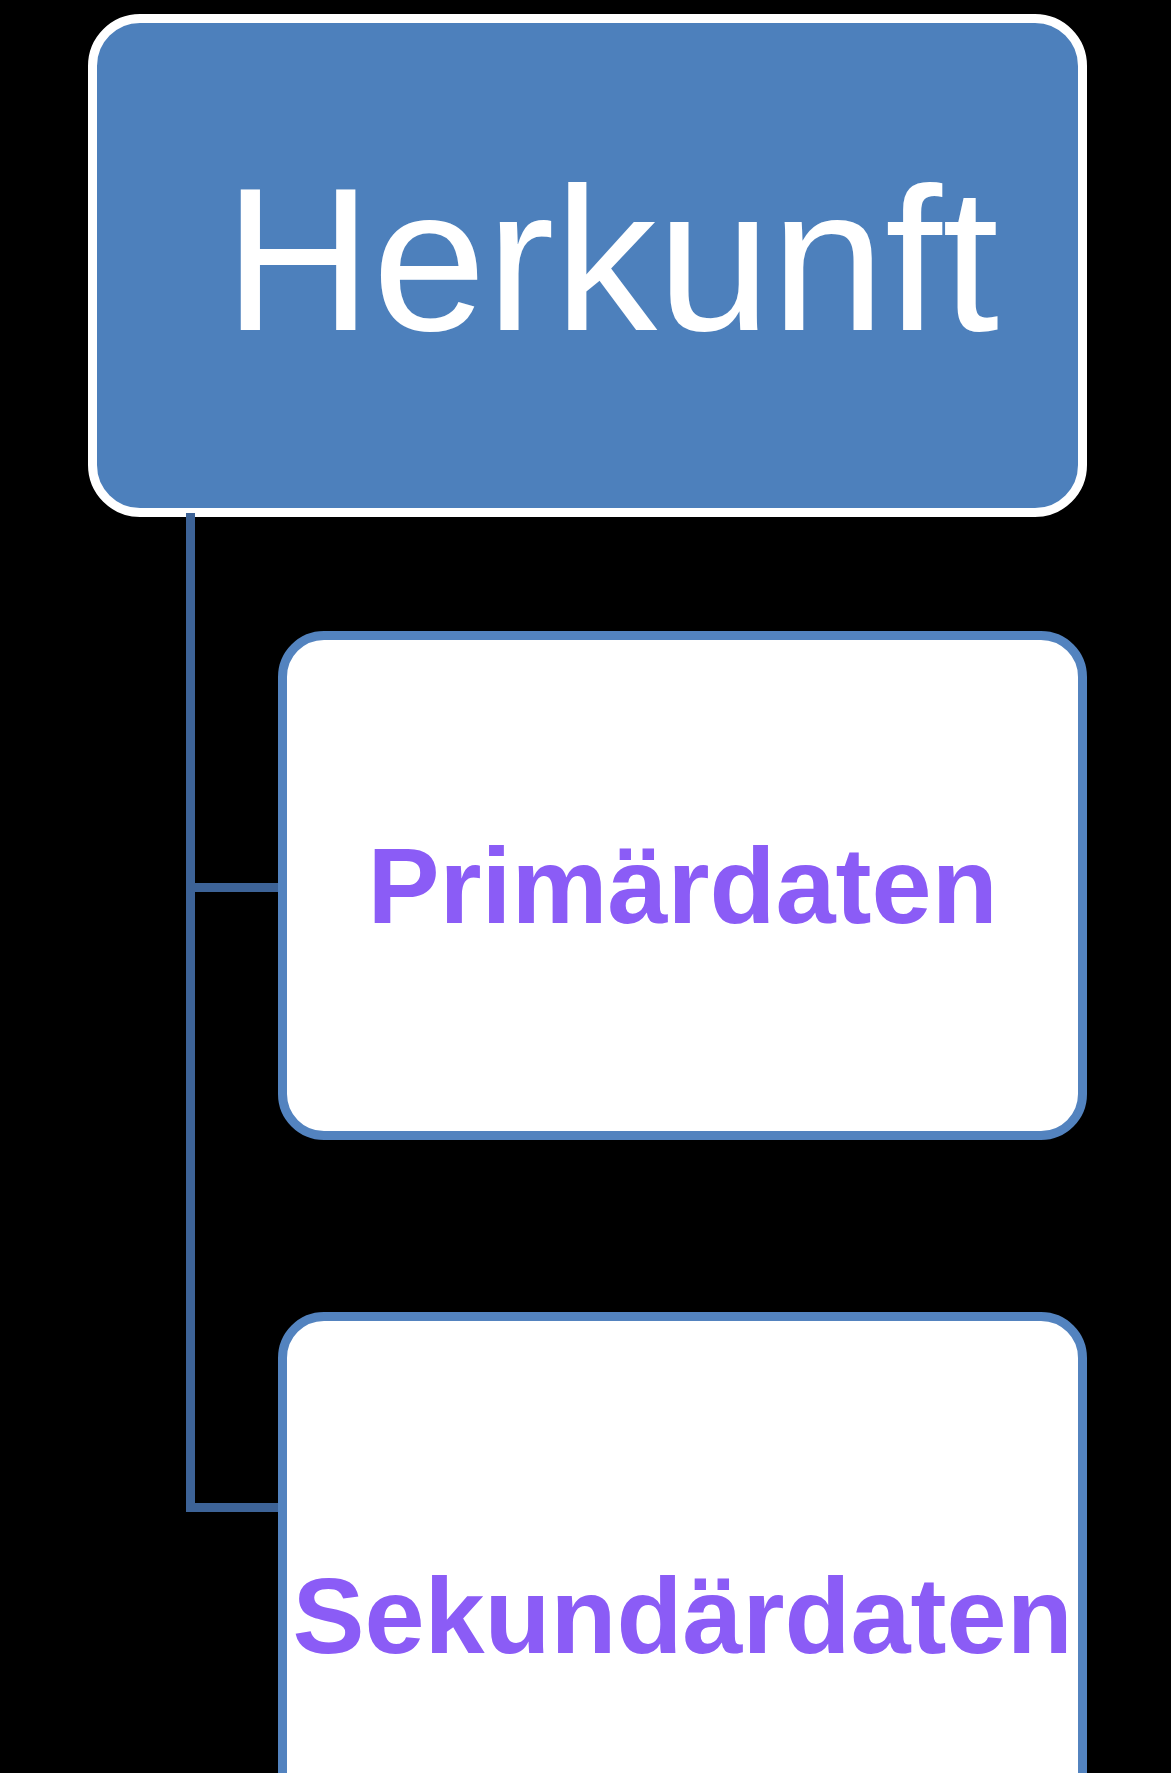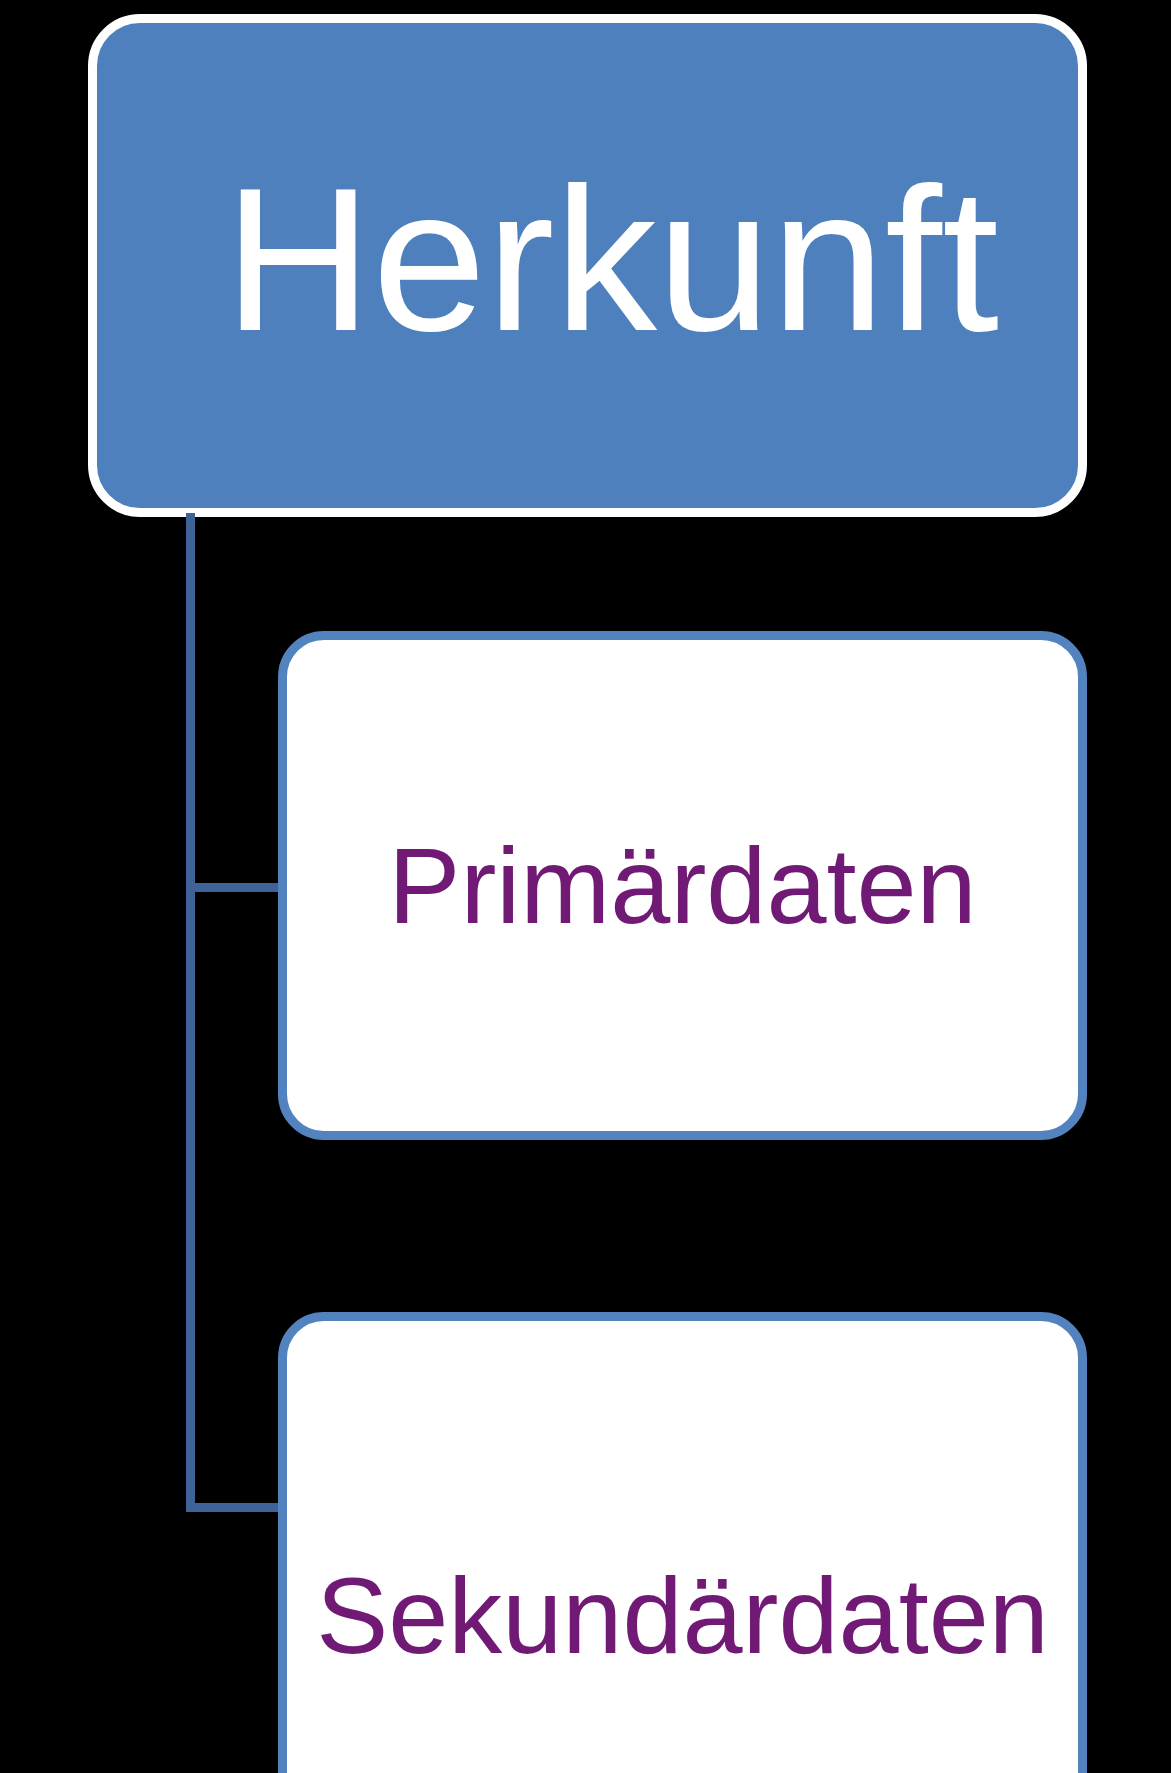--- a/index.html
+++ b/index.html
@@ -42,24 +42,25 @@
   }
   .node-child {
     width: 809px;
     height: 509px;
     left: 278px;
     background: #FFFFFF;
     border: 9px solid #5383BF;
     border-radius: 46px;
   }
   .node-child .label {
-    color: #701a75;
+    color: #8b5cf6;
     font-size: 108px;
     line-height: 1;
     white-space: nowrap;
+    font-weight: bold;
   }
   .node-child-1 { top: 631px; }
   .node-child-2 { top: 1312px; height: 608px; }
   .connector {
     position: absolute;
     background: #3D6397;
   }
   .connector-trunk {
     left: 186px;
     top: 513px;

